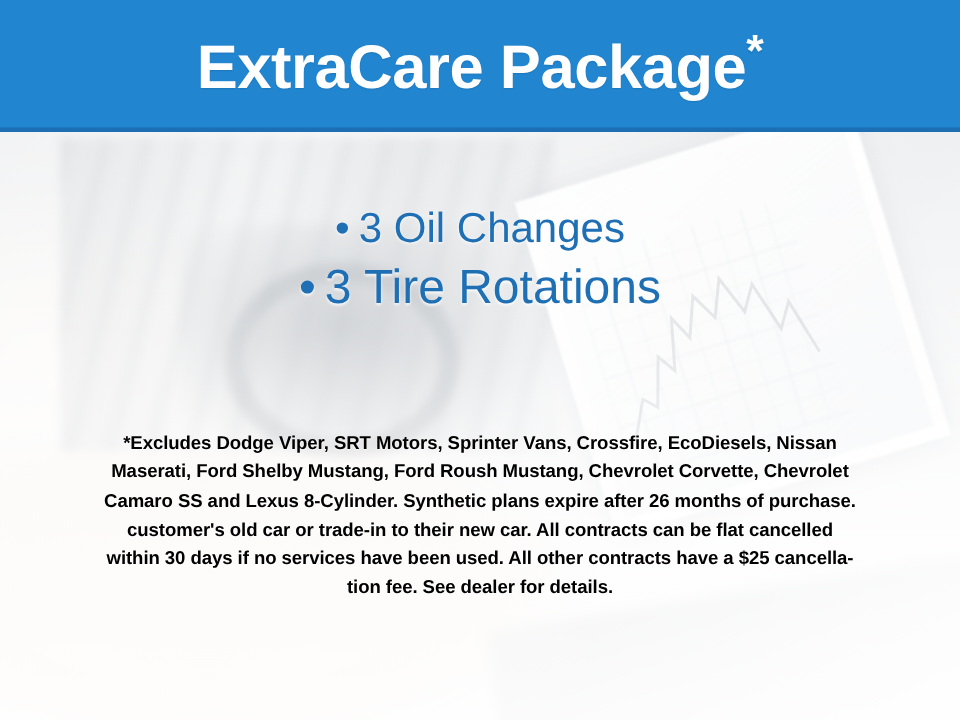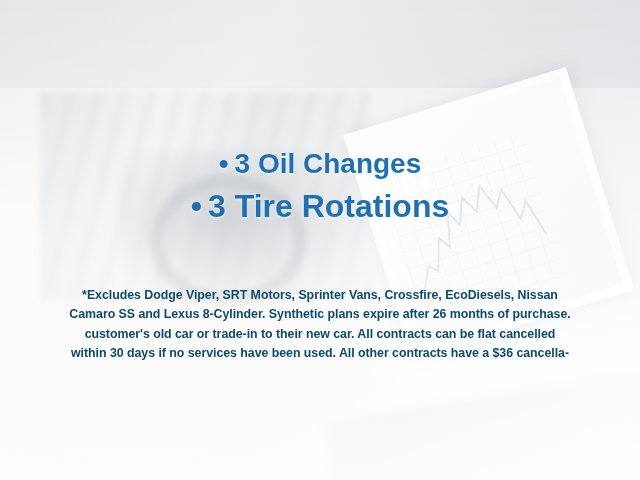--- a/index.html
+++ b/index.html
@@ -139,42 +139,42 @@
   
   .benefits {
     position: absolute;
     left: 0;
     top: 138px;
     width: 640px;
     text-align: center;
   }
   .benefit-line {
     color: #1f6fb5;
-    font-weight: bold;
+    font-weight: normal;
     line-height: 1.0;
     white-space: nowrap;
-    margin: 12px 0 9px 0;
+    margin: 0 0 9px 0;
     text-shadow: 0 1px 2px rgba(255,255,255,0.85);
   }
   .benefit-line .dot {
     color: #1f6fb5;
     margin-right: 6px;
   }
   .benefit-1 { font-size: 28px; }
   .benefit-2 { font-size: 32px; }
   .benefit-3 { font-size: 31px; }
 
   
   .fineprint {
     position: absolute;
     left: 28px;
     top: 286px;
     width: 584px;
     text-align: center;
-    color: #0c4a6e;
+    color: #000000;
     font-size: 12.4px;
     font-weight: bold;
     line-height: 19.3px;
     letter-spacing: -0.05px;
     text-shadow: 0 1px 1px rgba(255,255,255,0.80);
   }
   .fineprint .fp-line {
     display: block;
     white-space: nowrap;
   }
@@ -193,30 +193,37 @@
   <div class="bg-tablet-trace">
     <svg width="150" height="150" viewBox="0 0 150 150" aria-hidden="true">
       <polyline points="8,120 20,96 28,104 38,72 46,84 54,50 62,66 72,40 82,58 92,34 102,60 112,44 122,78 132,62 142,100" fill="none" stroke="#6a7push" stroke-width="2"></polyline>
       <polyline points="8,120 20,96 28,104 38,72 46,84 54,50 62,66 72,40 82,58 92,34 102,60 112,44 122,78 132,62 142,100" fill="none" stroke="#6a7580" stroke-width="2"></polyline>
     </svg>
   </div>
   <div class="bg-keyboard"></div>
   <div class="bg-hands"></div>
   <div class="bg-veil"></div>
 
+  <div class="header-banner">
+    <div class="header-title">
+      <span>ExtraCare Package</span><span class="asterisk">*</span>
+    </div>
+  </div>
 
   <div class="benefits">
     <div class="benefit-line benefit-1">
       <span class="dot">•</span><span>3 Oil Changes</span>
     </div>
     <div class="benefit-line benefit-2">
       <span class="dot">•</span><span>3 Tire Rotations</span>
     </div>
   </div>
 
   <div class="fineprint">
     <span class="fp-line">*Excludes Dodge Viper, SRT Motors, Sprinter Vans, Crossfire, EcoDiesels, Nissan</span>
+    <span class="fp-line">Maserati, Ford Shelby Mustang, Ford Roush Mustang, Chevrolet Corvette, Chevrolet</span>
     <span class="fp-line">Camaro SS and Lexus 8-Cylinder. Synthetic plans expire after 26 months of purchase.</span>
     <span class="fp-line">customer's old car or trade-in to their new car. All contracts can be flat cancelled</span>
-    <span class="fp-line">within 30 days if no services have been used. All other contracts have a $36 cancella-</span>
+    <span class="fp-line">within 30 days if no services have been used. All other contracts have a $25 cancella-</span>
+    <span class="fp-line">tion fee. See dealer for details.</span>
   </div>
 
 </div>
 
 </body></html>

